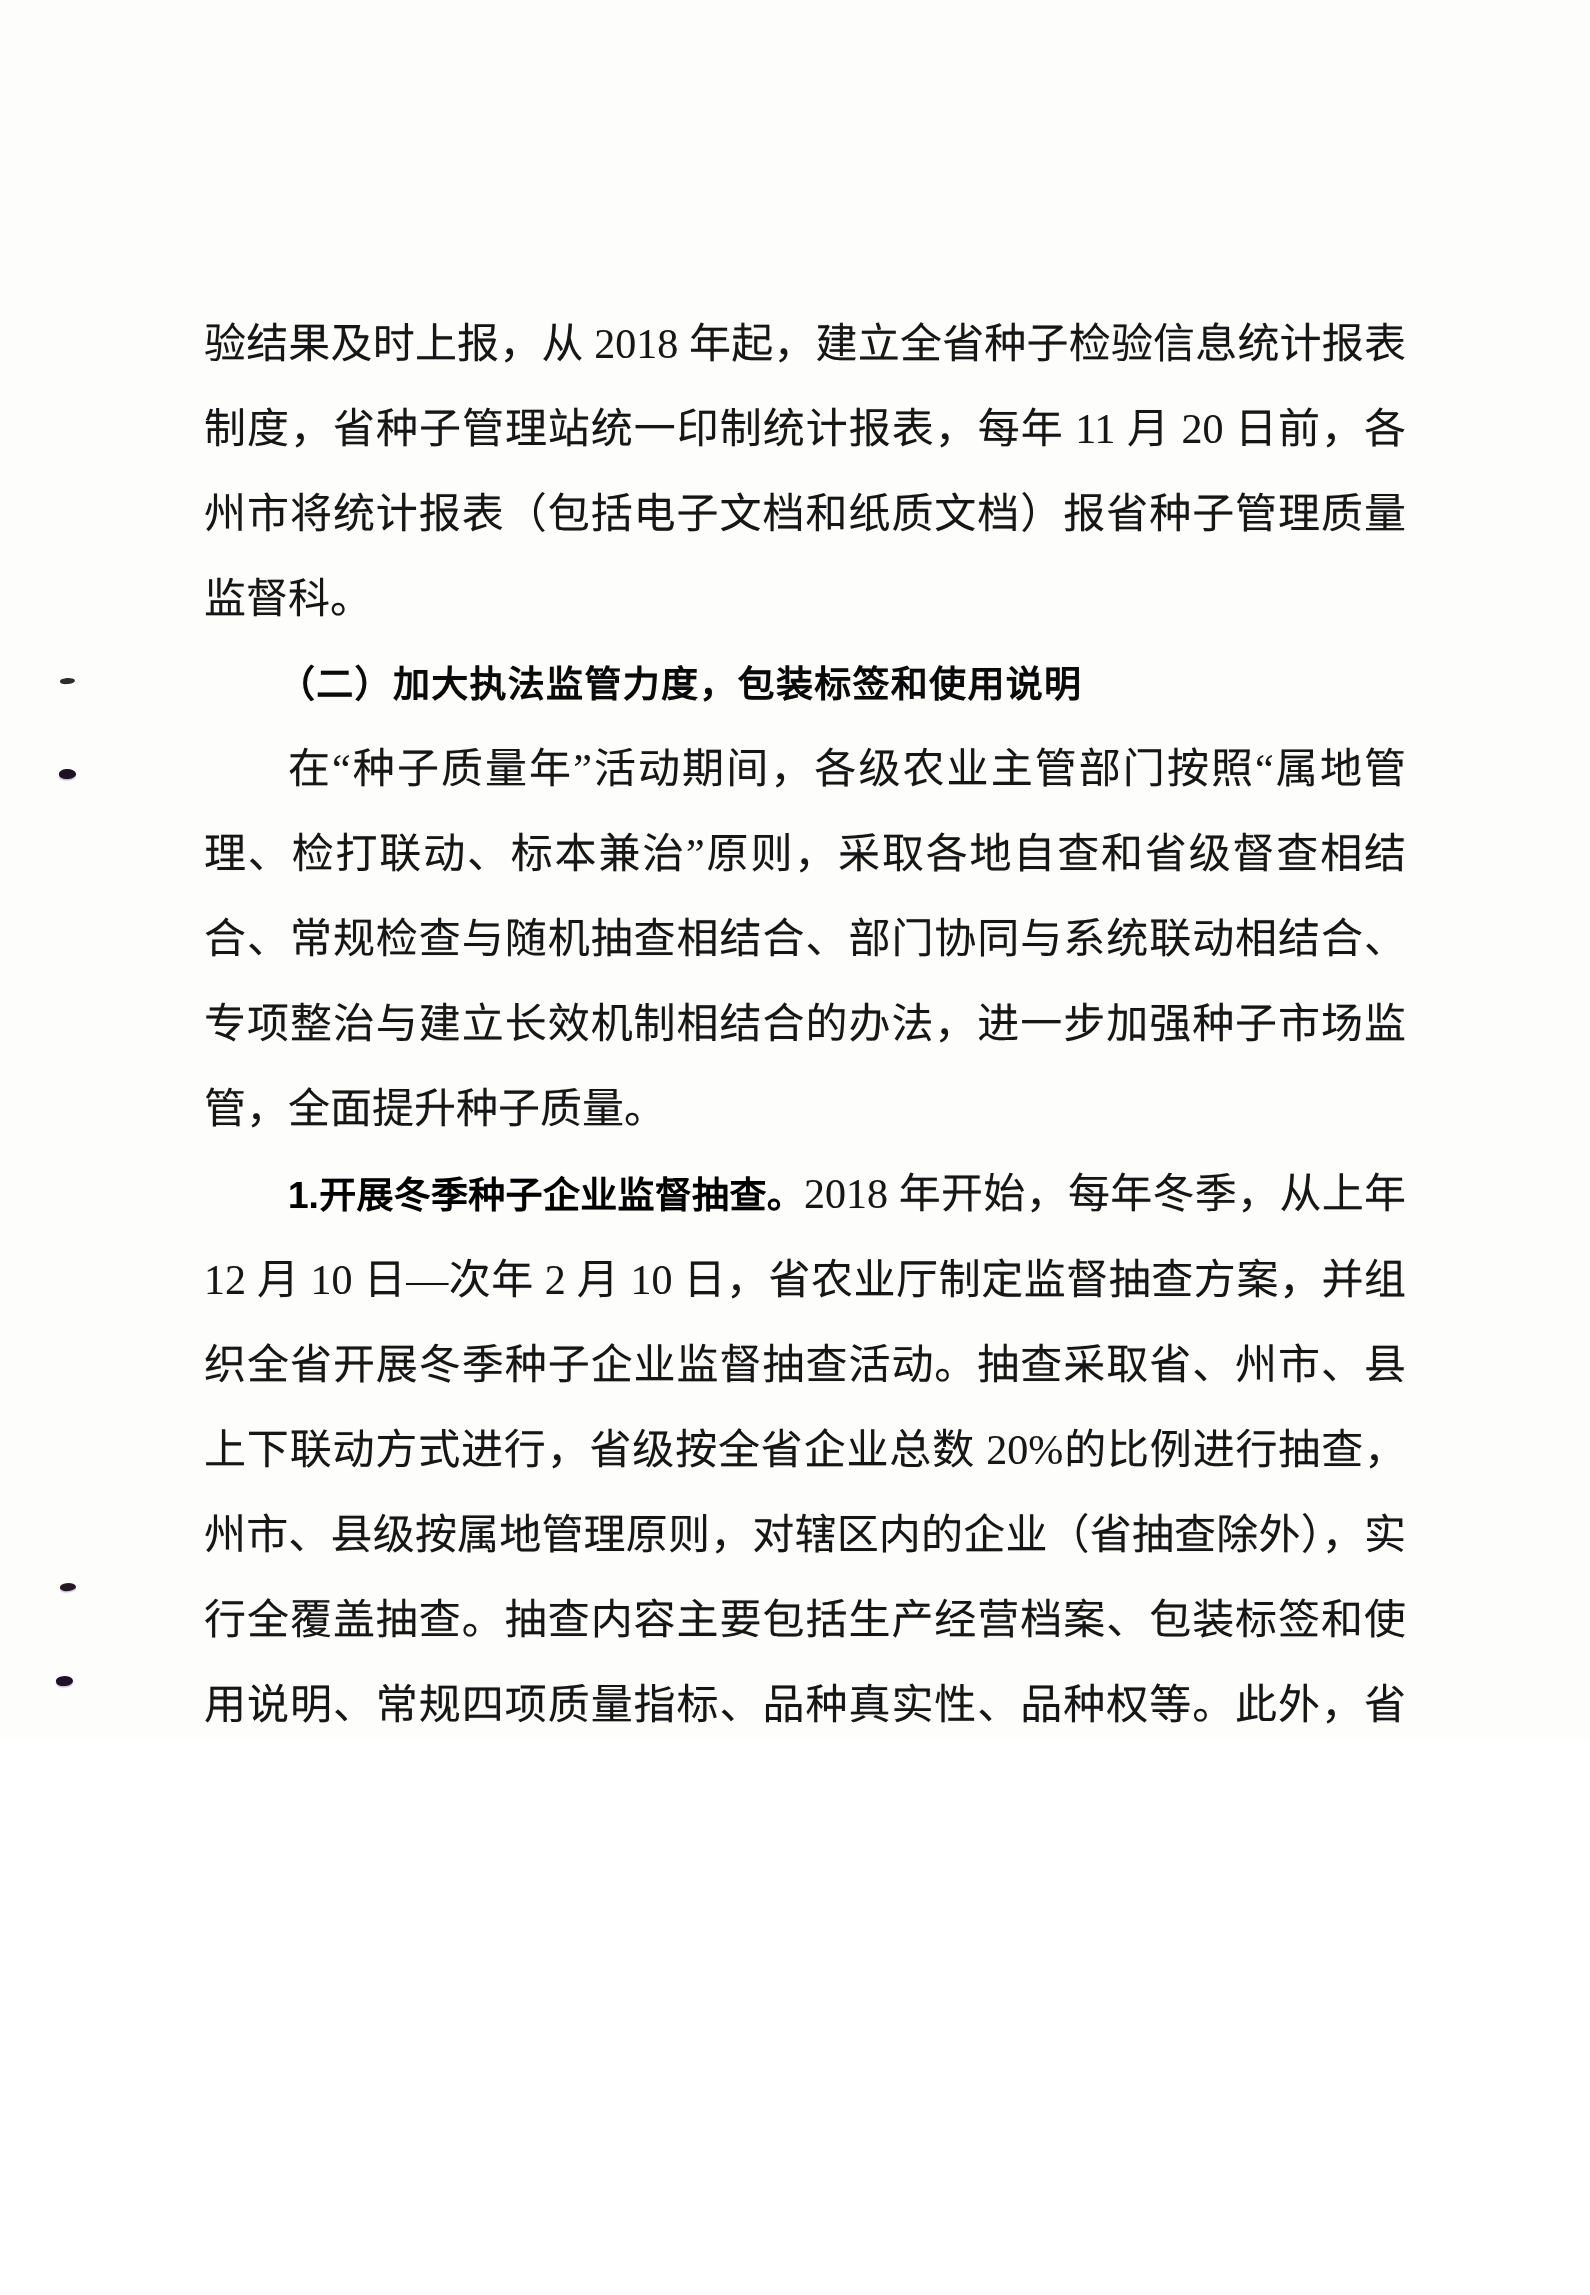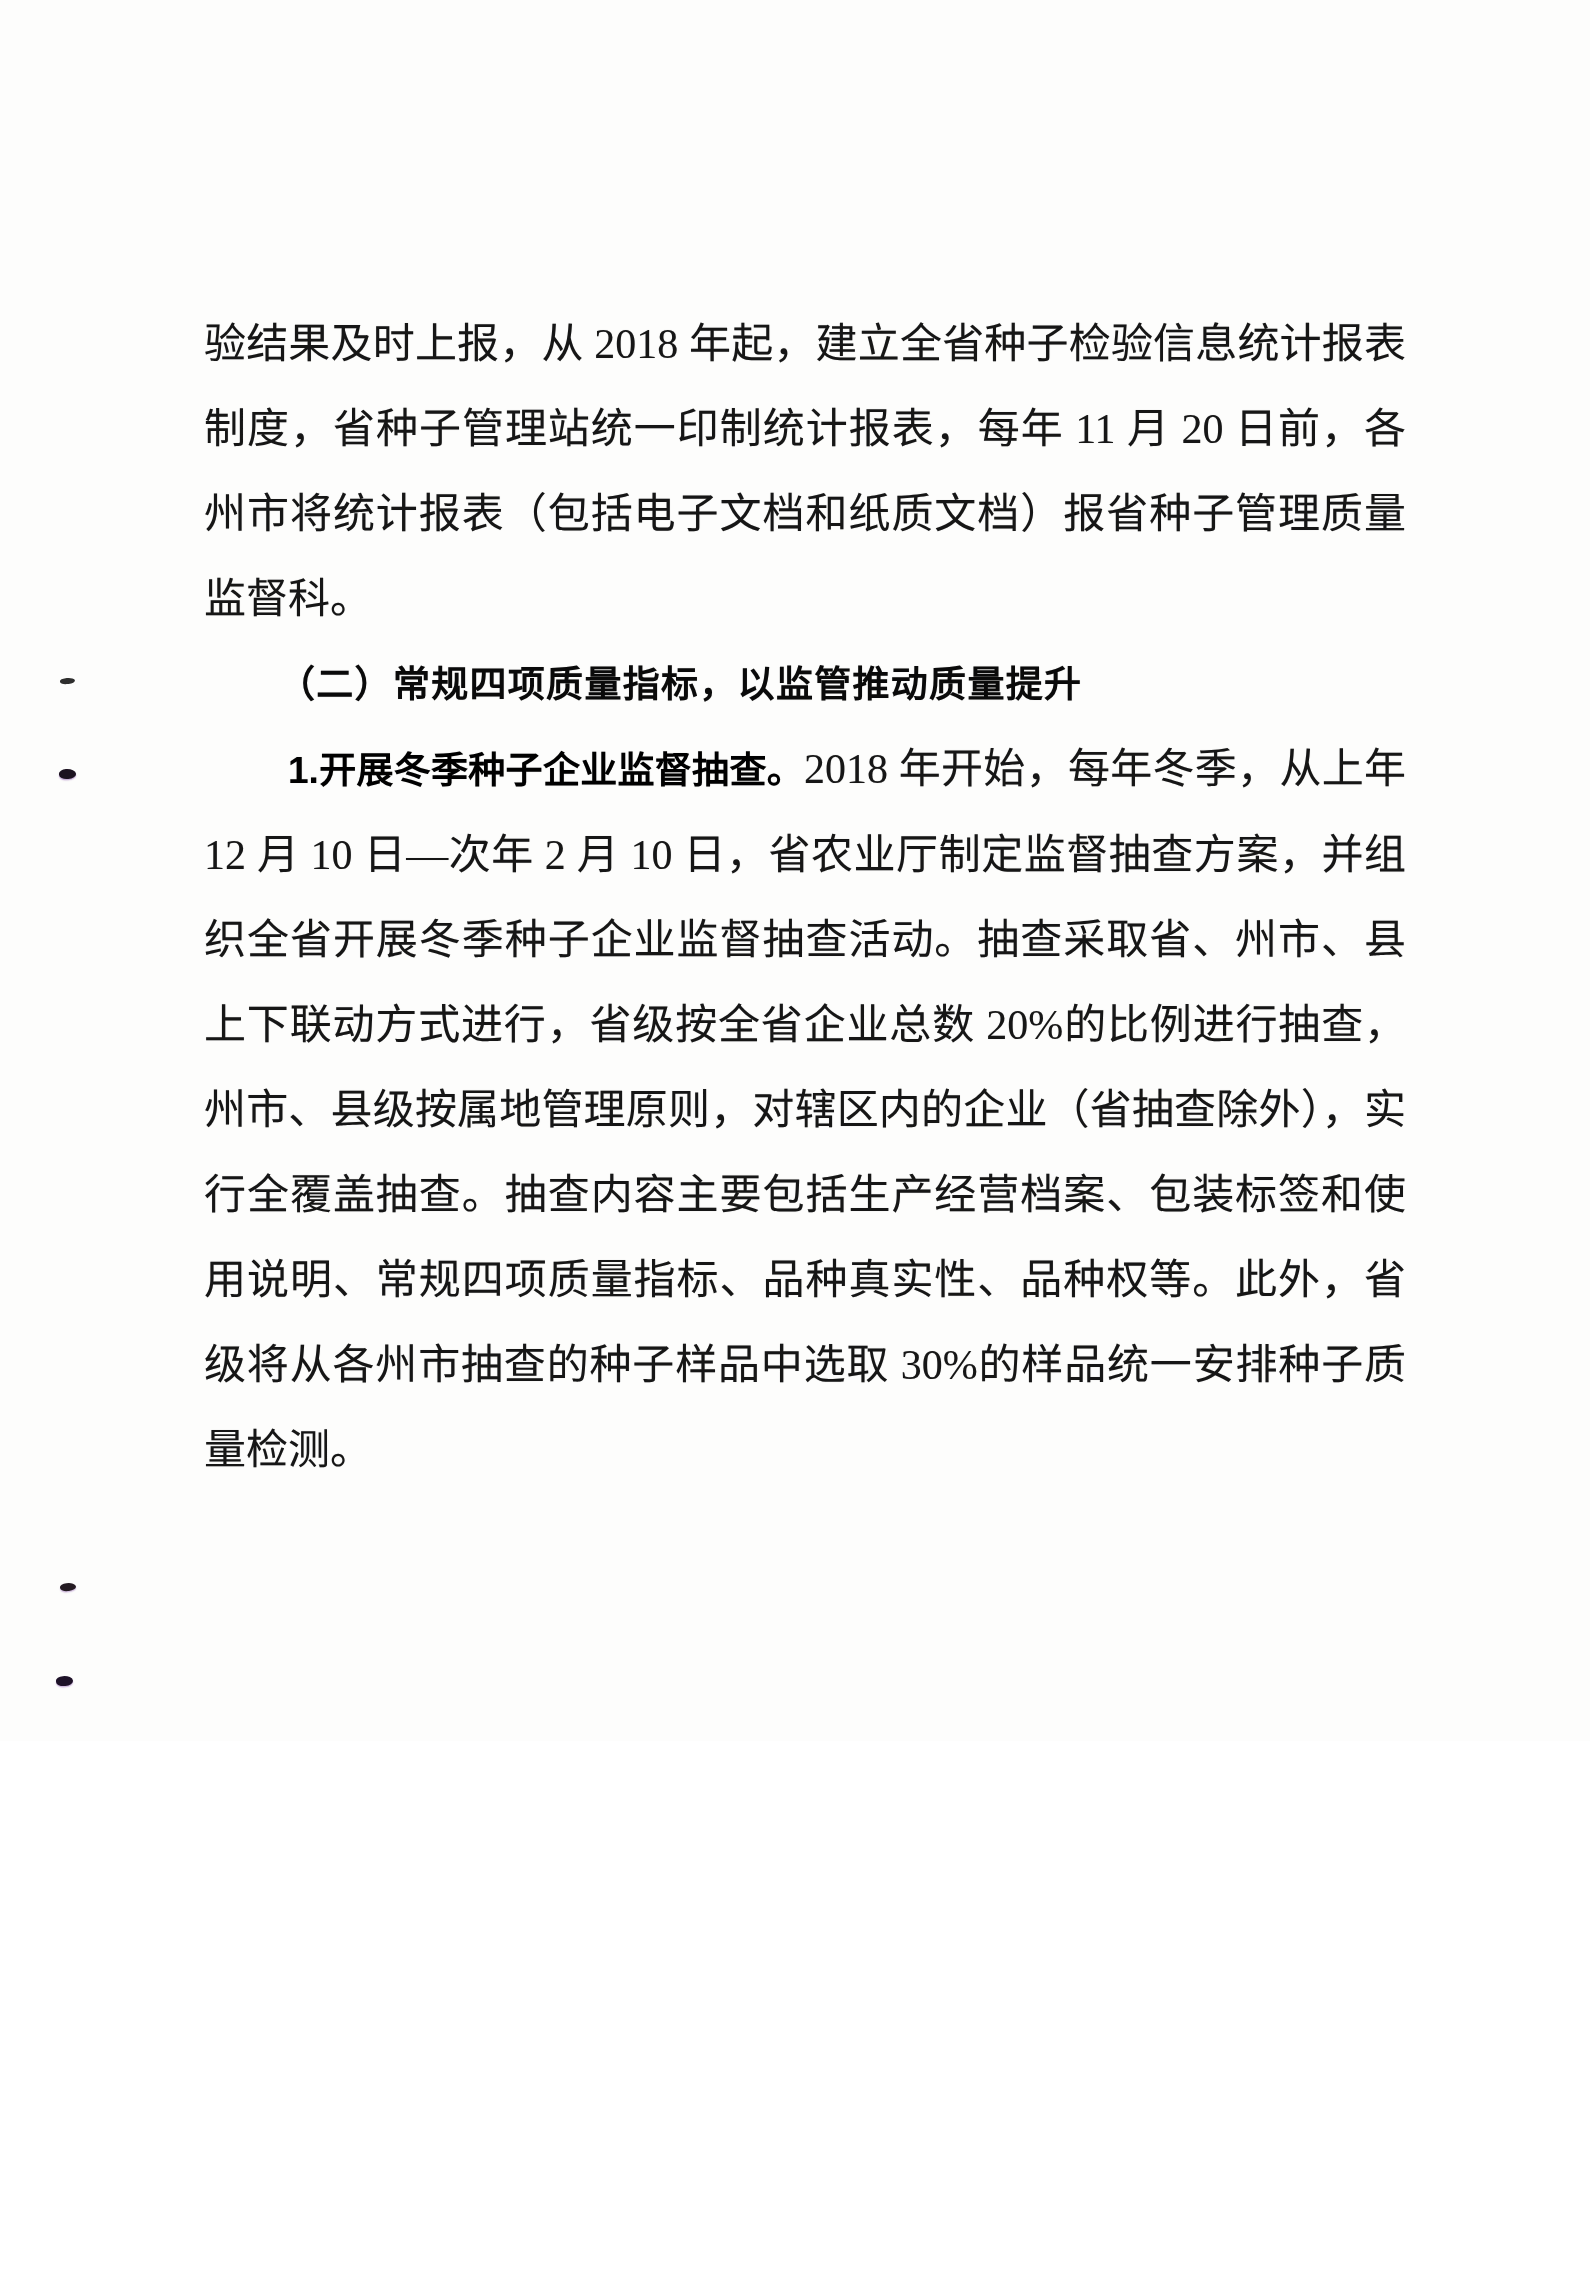--- a/index.html
+++ b/index.html
@@ -81,20 +81,21 @@
 
 <div class="sheet">
 
   <div class="scan-mark mark-1"></div>
   <div class="scan-mark mark-2"></div>
   <div class="scan-mark mark-3"></div>
   <div class="scan-mark mark-4"></div>
 
   <div class="text-block">
     <p class="no-indent">验结果及时上报，从 2018 年起，建立全省种子检验信息统计报表制度，省种子管理站统一印制统计报表，每年 11 月 20 日前，各州市将统计报表（包括电子文档和纸质文档）报省种子管理质量监督科。</p>
-    <p class="heading">（二）常规四项质量指标，以监管推动质量提升</p>
+    <p class="heading">（二）加大执法监管力度，包装标签和使用说明</p>
+    <p class="para">在“种子质量年”活动期间，各级农业主管部门按照“属地管理、检打联动、标本兼治”原则，采取各地自查和省级督查相结合、常规检查与随机抽查相结合、部门协同与系统联动相结合、专项整治与建立长效机制相结合的办法，进一步加强种子市场监管，全面提升种子质量。</p>
     <p class="para"><span class="lead">1.开展冬季种子企业监督抽查。</span><span>2018 年开始，每年冬季，从上年 12 月 10 日—次年 2 月 10 日，省农业厅制定监督抽查方案，并组织全省开展冬季种子企业监督抽查活动。抽查采取省、州市、县上下联动方式进行，省级按全省企业总数 20%的比例进行抽查，州市、县级按属地管理原则，对辖区内的企业（省抽查除外），实行全覆盖抽查。抽查内容主要包括生产经营档案、包装标签和使用说明、常规四项质量指标、品种真实性、品种权等。此外，省级将从各州市抽查的种子样品中选取 30%的样品统一安排种子质量检测。</span></p>
   </div>
 
   <div class="page-number">- 5 -</div>
 
 </div>
 
 
 </body></html>

